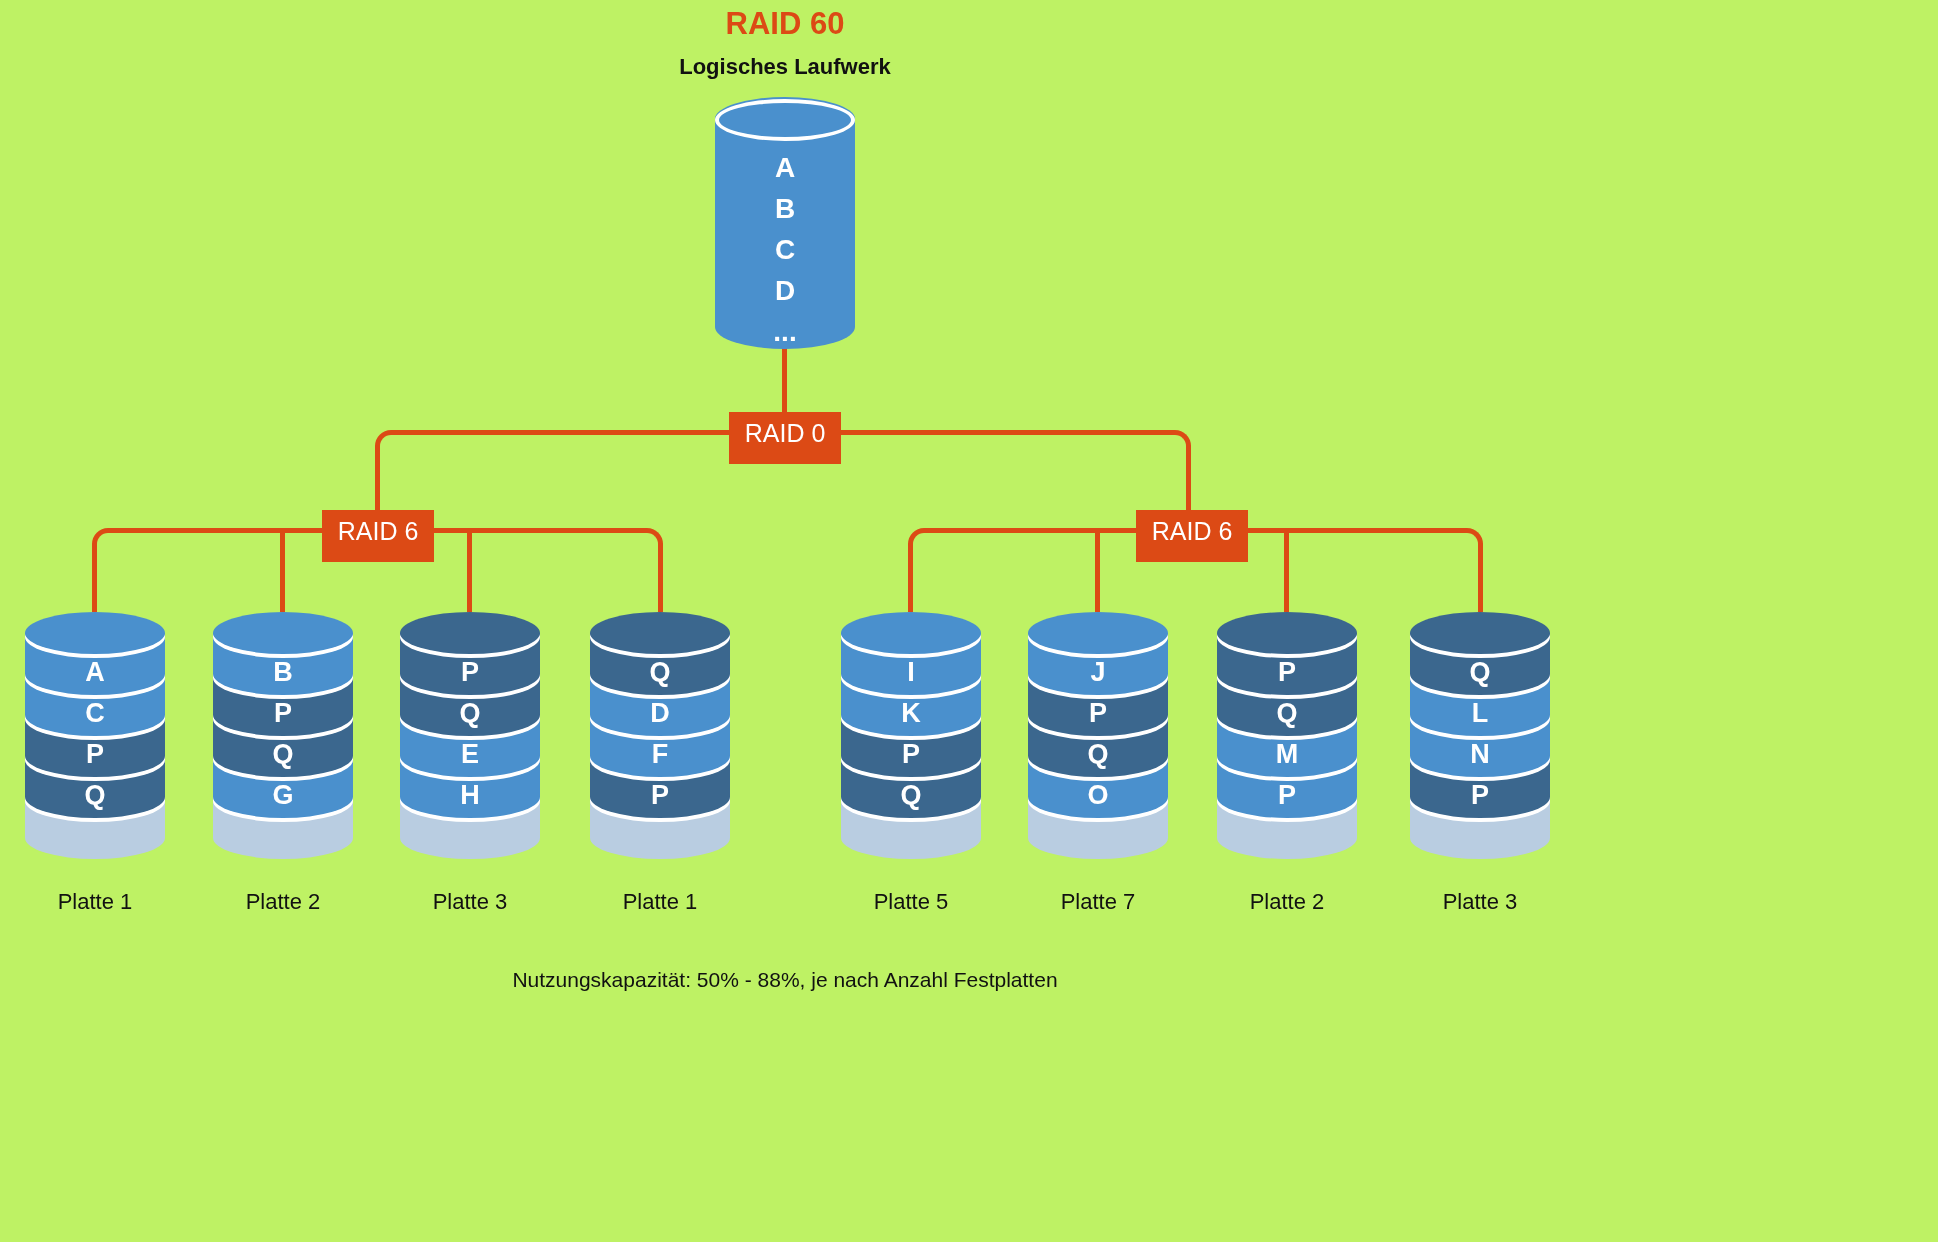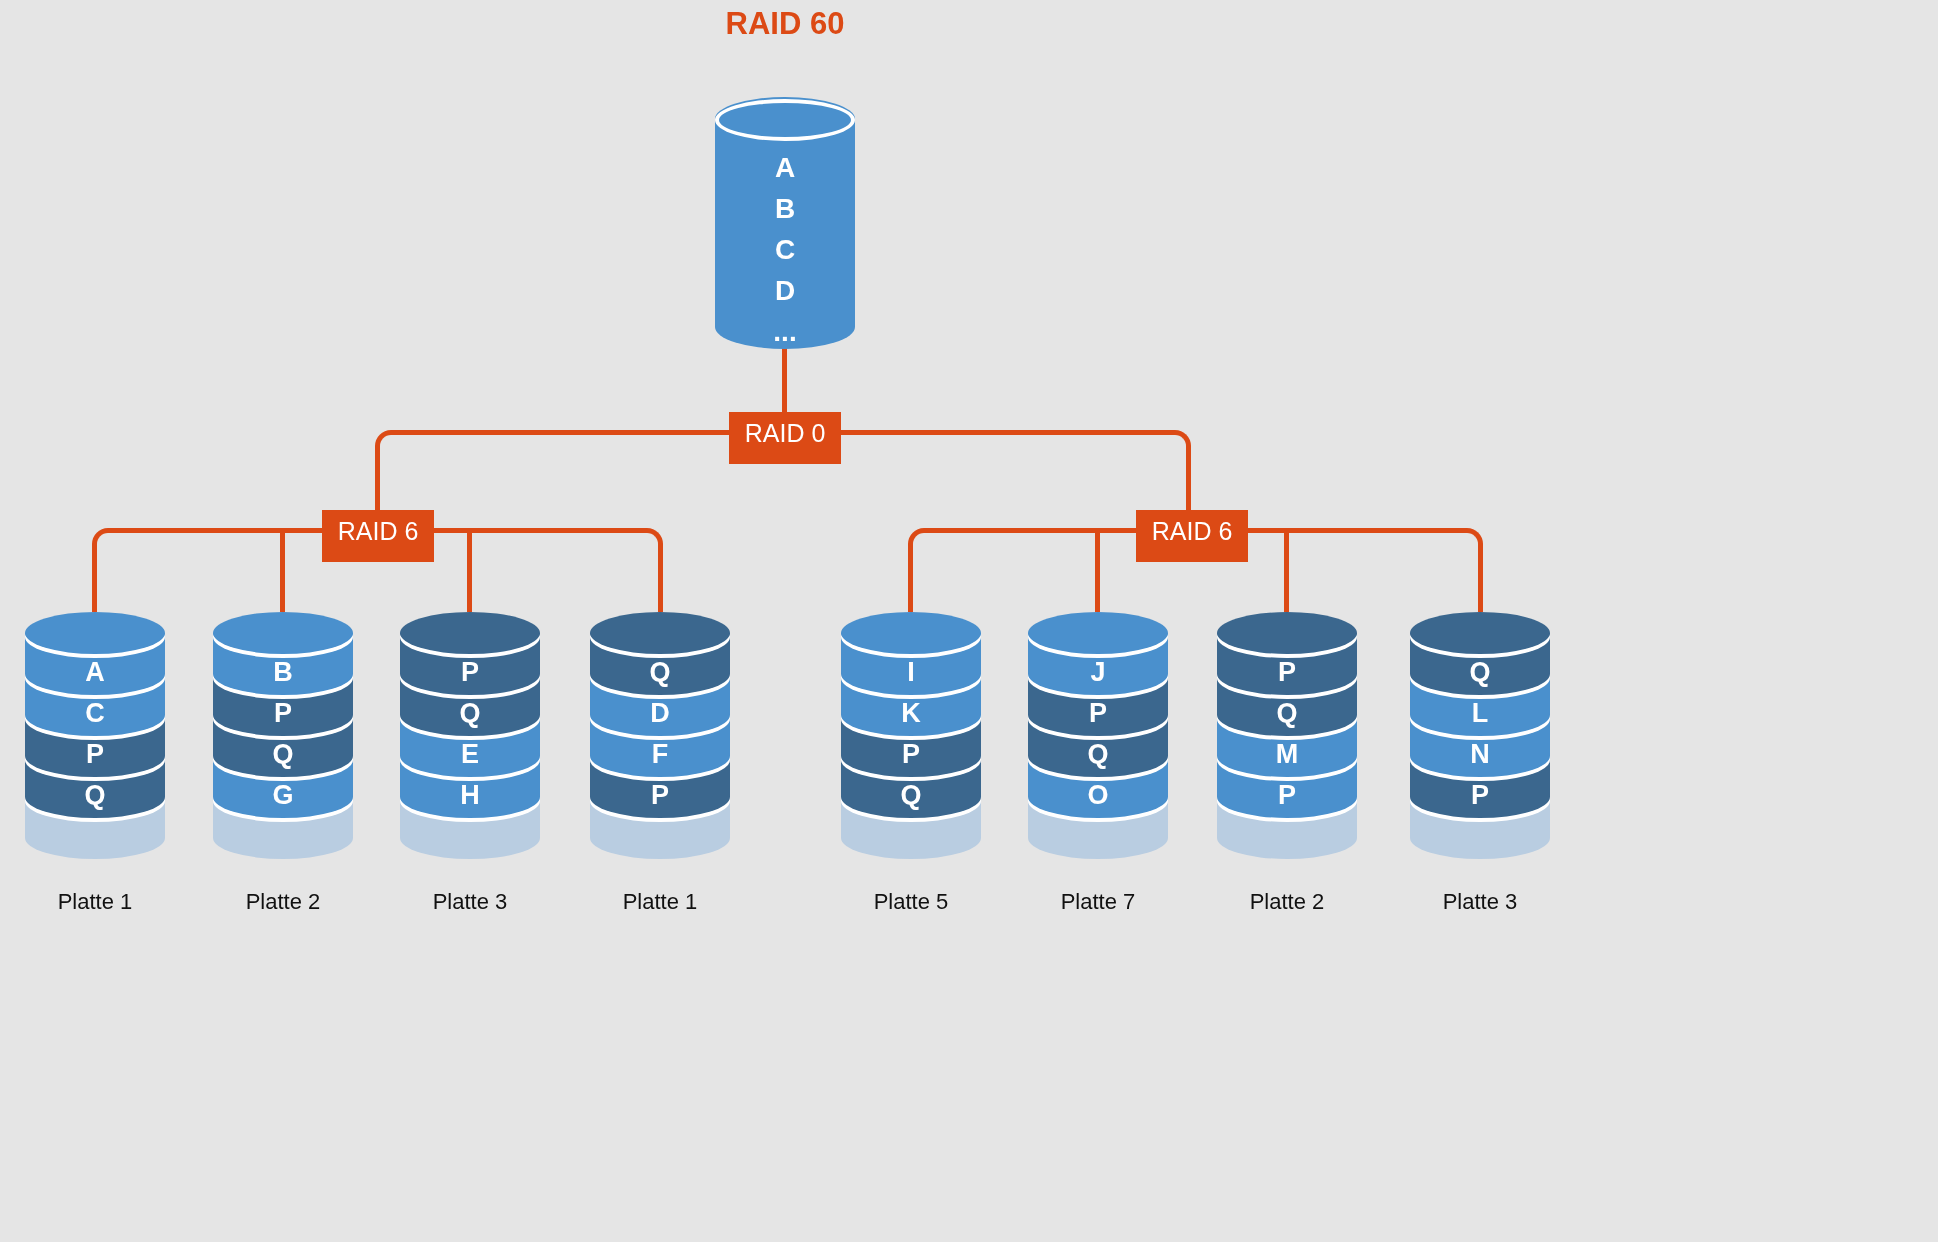--- a/index.html
+++ b/index.html
@@ -1,19 +1,19 @@
 <!DOCTYPE html>
 <html style="--orange: #dc4a15; --lightblue: #4a90cd; --darkblue: #3b678e; --base: #b9cde1;"><head>
 <meta charset="utf-8">
 <style>
   * { box-sizing: border-box; margin: 0; padding: 0; }
   html, body { background: #fff; }
   body { font-family: "Liberation Sans", sans-serif; }
 
-  .stage { position: relative; width: 1938px; height: 1242px; background: #e5e5e5; overflow: hidden; }
+  .stage { position: relative; width: 1938px; height: 1242px; background: #bef264; overflow: hidden; }
 
   .title    { position: absolute; left: 0; top: 6px;  width: 1570px; text-align: center;
               font-size: 31px; font-weight: bold; color: var(--orange); }
   .subtitle { position: absolute; left: 0; top: 54px; width: 1570px; text-align: center;
               font-size: 22px; font-weight: bold; color: #111; }
   .caption  { position: absolute; left: 0; top: 968px; width: 1570px; text-align: center;
               font-size: 21px; color: #111; }
 
   
   .bigdrive { position: absolute; left: 715px; top: 97px; width: 140px; height: 252px;
@@ -67,20 +67,21 @@
 
   .disk-label { position: relative; margin-top: 30px; text-align: center;
                 font-size: 22px; font-weight: normal; color: #111; }
 </style>
 </head>
 <body>
 
 <div class="stage">
 
   <div class="title">RAID 60</div>
+  <div class="subtitle">Logisches Laufwerk</div>
 
   <div class="vline" id="stem"></div>
   <div class="conn" id="conn-raid0"></div>
   <div class="conn" id="conn-left-bus"></div>
   <div class="conn" id="conn-right-bus"></div>
   <div class="vline" id="drop-2"></div>
   <div class="vline" id="drop-3"></div>
   <div class="vline" id="drop-6"></div>
   <div class="vline" id="drop-7"></div>
 
@@ -172,14 +173,15 @@
   <div class="disk" style="left:1410px">
     <div class="cap" data-type="parity"></div>
     <div class="seg" data-type="parity">Q</div>
     <div class="seg" data-type="data">L</div>
     <div class="seg" data-type="data">N</div>
     <div class="seg" data-type="parity">P</div>
     <div class="seg base"></div>
     <div class="disk-label">Platte 3</div>
   </div>
 
+  <div class="caption">Nutzungskapazität: 50% - 88%, je nach Anzahl Festplatten</div>
 
 </div>
 
 </body></html>

